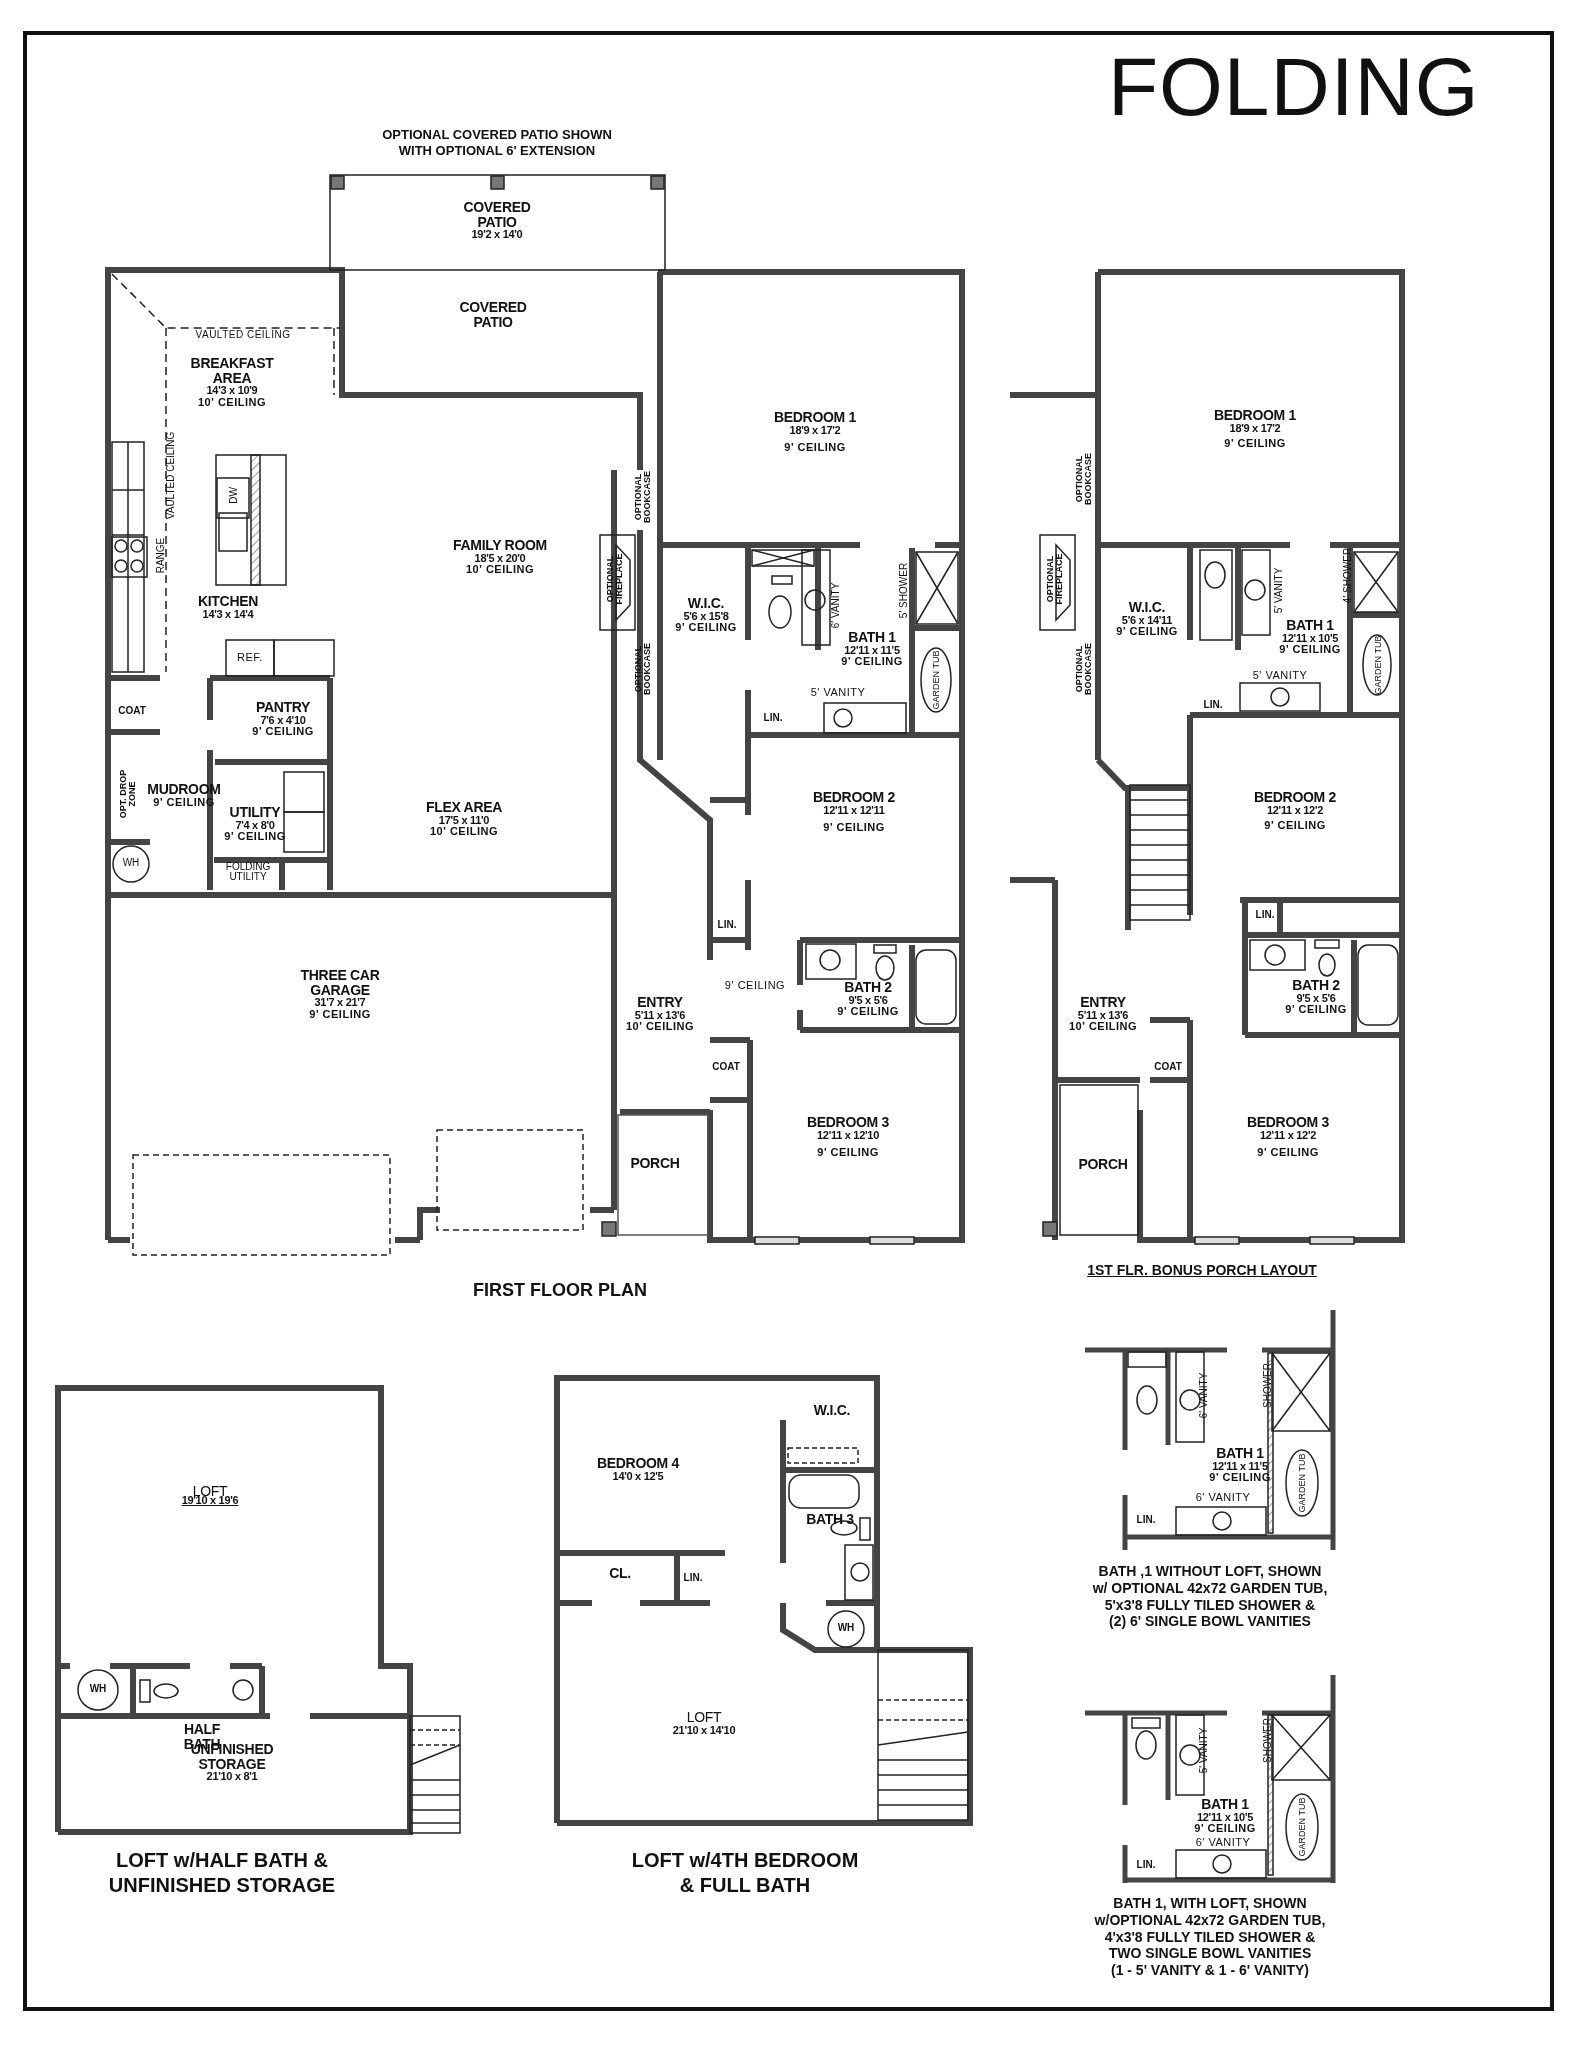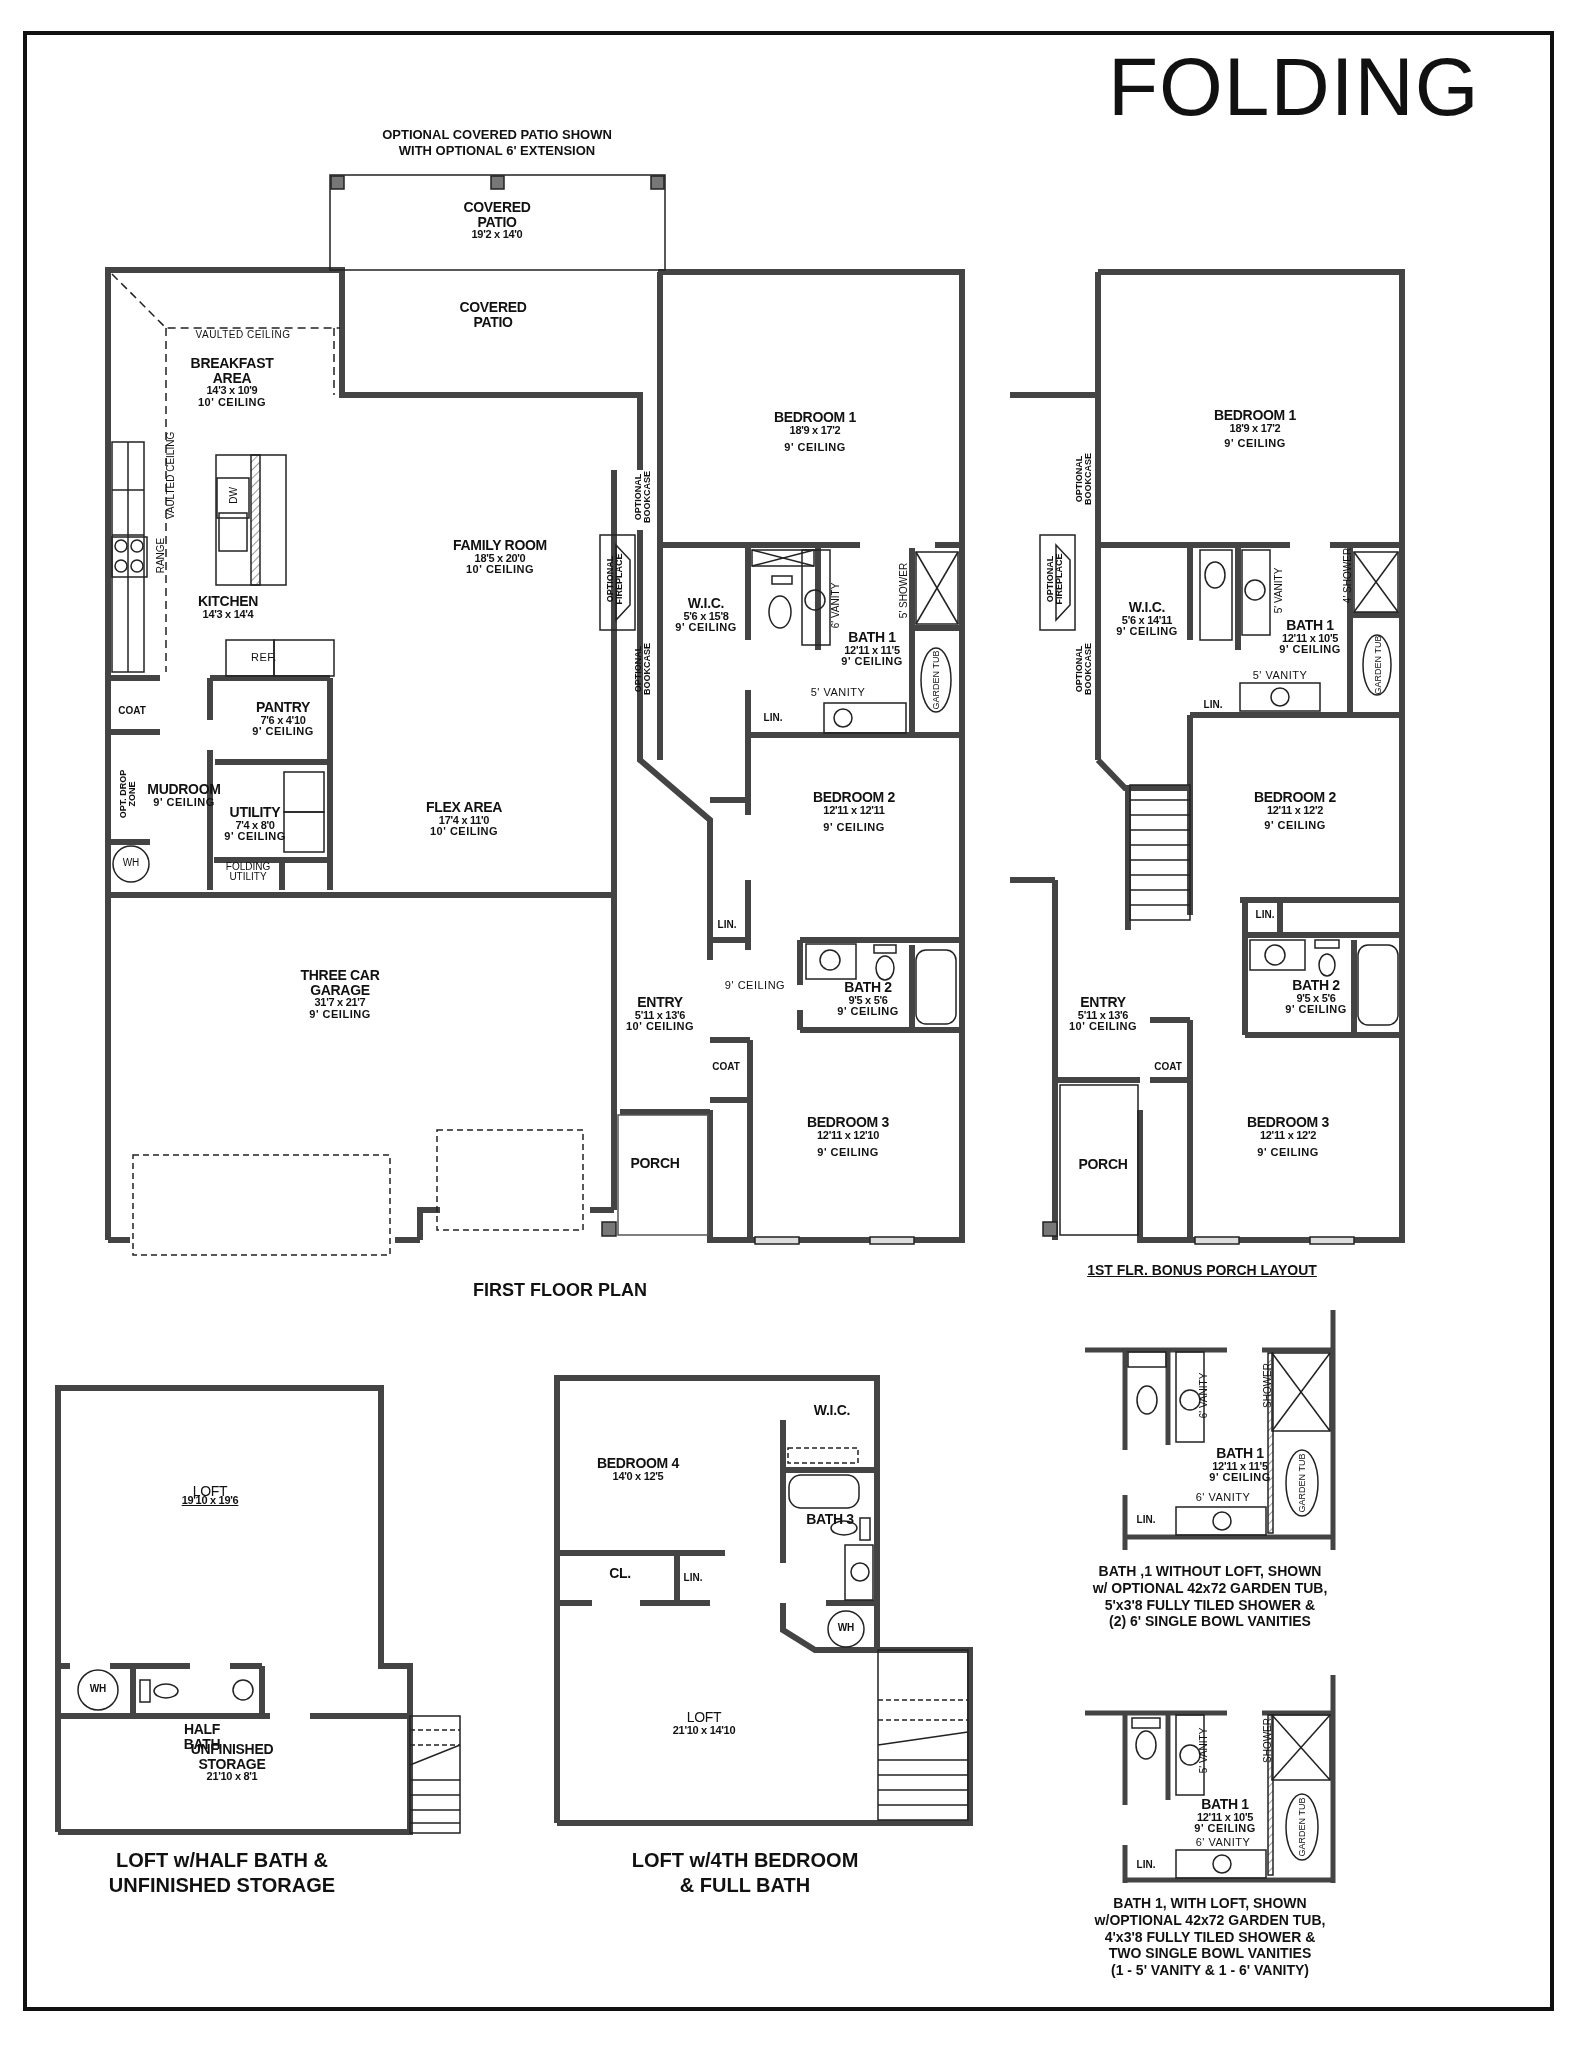--- a/index.html
+++ b/index.html
@@ -353,21 +353,21 @@
   <div>AREA</div>
   <div class="dim">14'3 x 10'9</div>
   <div class="ceil">10' CEILING</div>
 </div>
 <div class="vert" style="left:140px;top:550px;width:40px;text-align:center;">RANGE</div>
 <div class="vert" style="left:223px;top:490px;width:20px;text-align:center;">DW</div>
 <div class="lbl rn" style="left:228px;top:594px;">
   <div>KITCHEN</div>
   <div class="dim">14'3 x 14'4</div>
 </div>
-<div class="lbl ceil" style="left:264px;top:652px;">REF.</div>
+<div class="lbl ceil" style="left:250px;top:652px;">REF.</div>
 <div class="lbl small" style="left:132px;top:706px;">COAT</div>
 <div class="lbl rn" style="left:283px;top:700px;">
   <div>PANTRY</div>
   <div class="dim">7'6 x 4'10</div>
   <div class="ceil">9' CEILING</div>
 </div>
 <div class="vertb" style="left:93px;top:785px;width:70px;">
   <div>OPT. DROP</div>
   <div>ZONE</div>
 </div>
@@ -385,21 +385,21 @@
   <div>UTILITY</div>
 </div>
 <div class="lbl" style="left:131px;top:858px;font-size:10px;">WH</div>
 <div class="lbl rn" style="left:500px;top:538px;">
   <div>FAMILY ROOM</div>
   <div class="dim">18'5 x 20'0</div>
   <div class="ceil">10' CEILING</div>
 </div>
 <div class="lbl rn" style="left:464px;top:800px;">
   <div>FLEX AREA</div>
-  <div class="dim">17'4 x 11'0</div>
+  <div class="dim">17'5 x 11'0</div>
   <div class="ceil">10' CEILING</div>
 </div>
 <div class="lbl rn" style="left:340px;top:968px;">
   <div>THREE CAR</div>
   <div>GARAGE</div>
   <div class="dim">31'7 x 21'7</div>
   <div class="ceil">9' CEILING</div>
 </div>
 <div class="vertb" style="left:614px;top:488px;width:58px;">
   <div>OPTIONAL</div>

